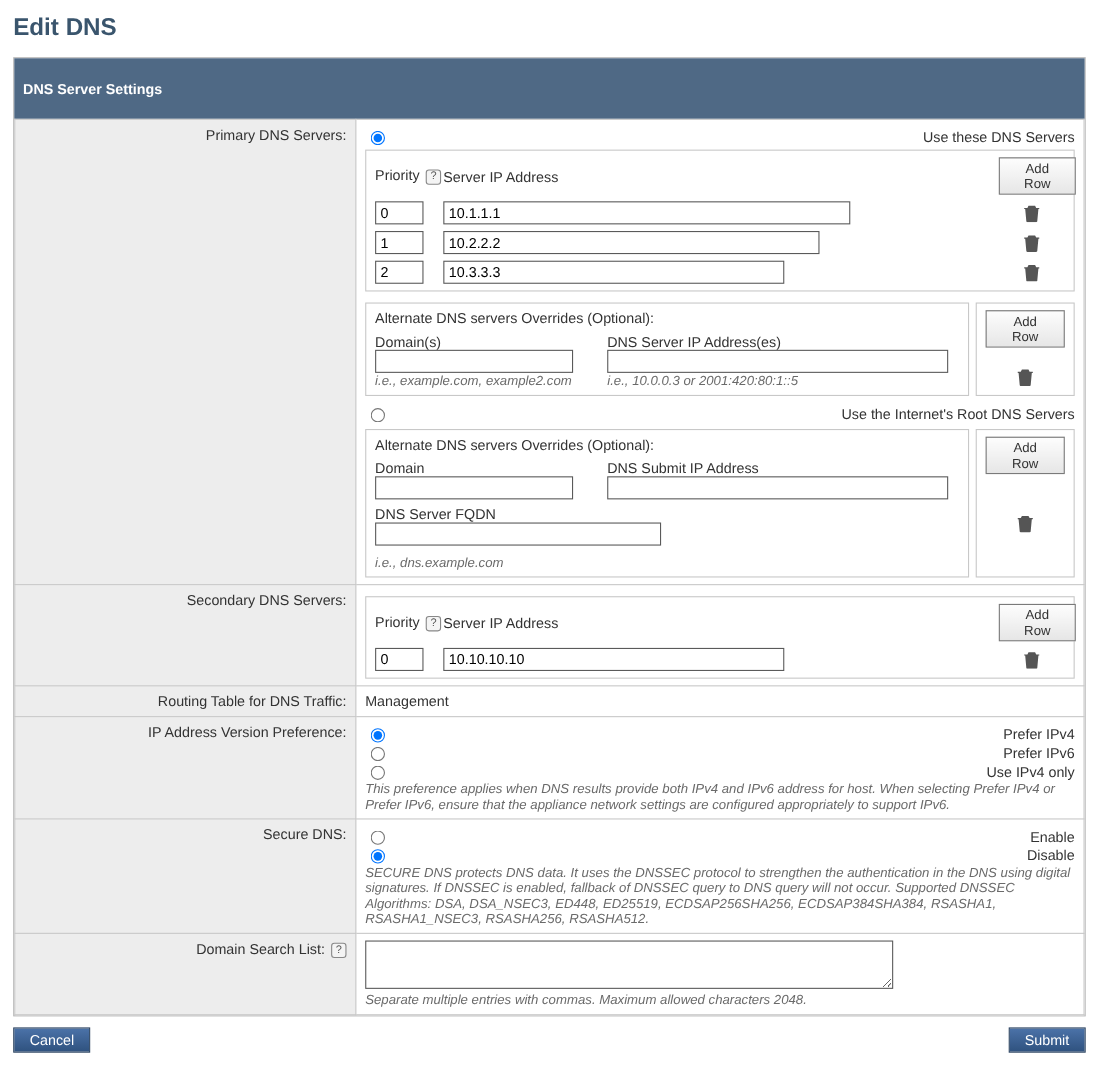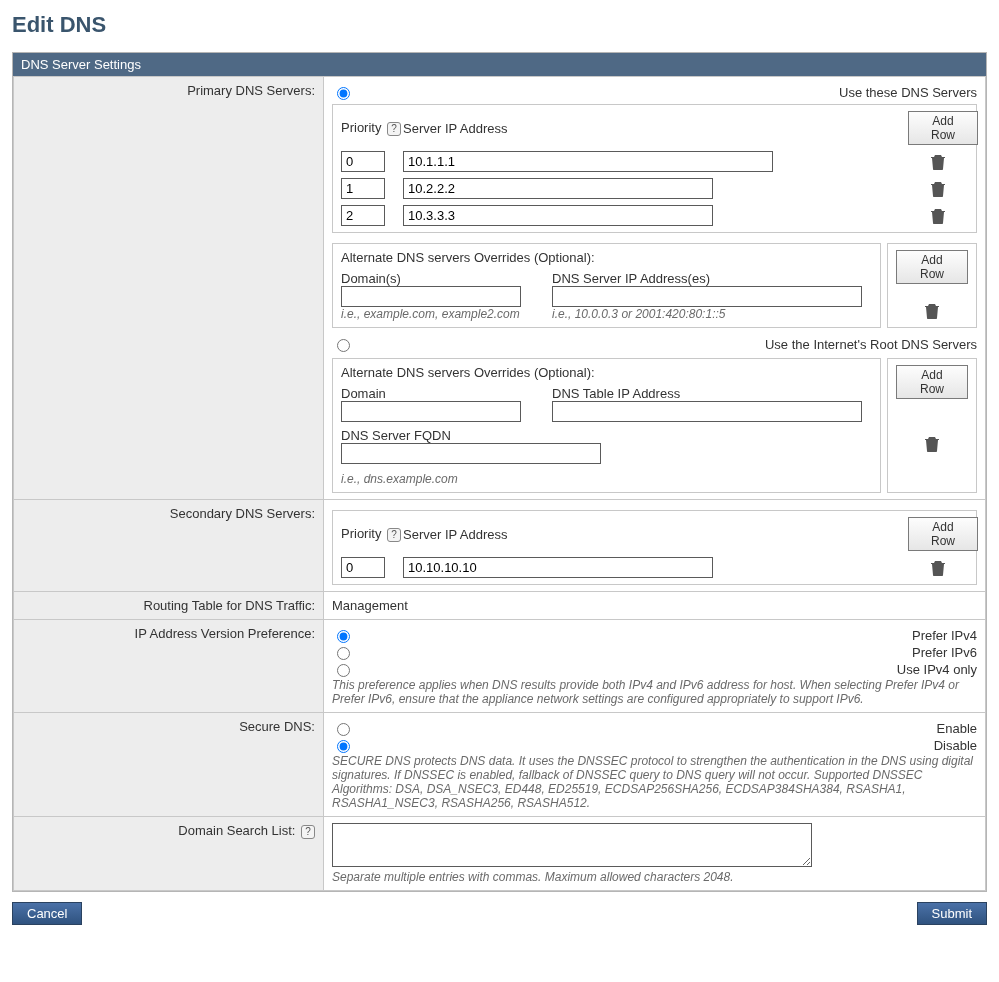--- a/index.html
+++ b/index.html
@@ -17,23 +17,23 @@
     font-weight: bold;
     color: #3a556d;
     margin: 2px 0 14px 0;
   }
   .panel {
     border: 1px solid #b5b5b5;
   }
   .panel-header {
     background: #4f6985;
     color: #fff;
-    font-weight: normal;
-    font-size: 13px;
-    padding: 4px 8px;
+    font-weight: bold;
+    font-size: 13px;
+    padding: 20px 8px;
   }
   table.form-table {
     width: 100%;
     border-collapse: collapse;
   }
   table.form-table > tbody > tr > td {
     border: 1px solid #c8c8c8;
     vertical-align: top;
     padding: 6px 8px;
   }
@@ -149,21 +149,21 @@
             </div>
 
             <div><input type="text" style="width: 44px;" value="0"></div>
             <div><input type="text" style="width: 370px;" value="10.1.1.1"></div>
             <div></div>
             <div class="trash"><svg class="trash-svg" width="14" height="16" viewBox="0 0 14 16">
                     <path fill="#555" d="M1 4h12l-1 11c0 .6-.4 1-1 1H3c-.6 0-1-.4-1-1L1 4zm3-3h6l1 2H3l1-2zM0 3h14v1H0z"></path>
                   </svg></div>
 
             <div><input type="text" style="width: 44px;" value="1"></div>
-            <div><input type="text" style="width: 310px;" value="10.2.2.2"></div>
+            <div><input type="text" style="width: 342px;" value="10.2.2.2"></div>
             <div></div>
             <div class="trash"><svg class="trash-svg" width="14" height="16" viewBox="0 0 14 16">
                     <path fill="#555" d="M1 4h12l-1 11c0 .6-.4 1-1 1H3c-.6 0-1-.4-1-1L1 4zm3-3h6l1 2H3l1-2zM0 3h14v1H0z"></path>
                   </svg></div>
 
             <div><input type="text" style="width: 44px;" value="2"></div>
             <div><input type="text" style="width: 310px;" value="10.3.3.3"></div>
             <div></div>
             <div class="trash"><svg class="trash-svg" width="14" height="16" viewBox="0 0 14 16">
                     <path fill="#555" d="M1 4h12l-1 11c0 .6-.4 1-1 1H3c-.6 0-1-.4-1-1L1 4zm3-3h6l1 2H3l1-2zM0 3h14v1H0z"></path>
@@ -194,21 +194,21 @@
         <div class="radio-line" style="margin-top:8px;">
           <input type="radio" style="">
           <span>Use the Internet's Root DNS Servers</span>
         </div>
 
         <div style="display:flex; gap:6px; margin-top:2px;">
           <div class="subbox" style="flex:1;">
             <div>Alternate DNS servers Overrides (Optional):</div>
             <div style="display:grid; grid-template-columns: 205px 320px; column-gap:6px; margin-top:6px;">
               <div>Domain</div>
-              <div>DNS Table IP Address</div>
+              <div>DNS Submit IP Address</div>
               <input type="text" style="width: 180px;" disabled="">
               <input type="text" style="width: 310px;" disabled="">
             </div>
             <div style="margin-top:6px;">DNS Server FQDN</div>
             <input type="text" style="width: 260px;" disabled="">
             <div class="hint" style="margin-top:8px;">i.e., dns.example.com</div>
           </div>
           <div class="subbox" style="width:90px; text-align:center;">
             <div style="text-align:right;"><button class="btn">Add Row</button></div>
             <div style="margin-top:36px;"><svg class="trash-svg" width="14" height="16" viewBox="0 0 14 16">

